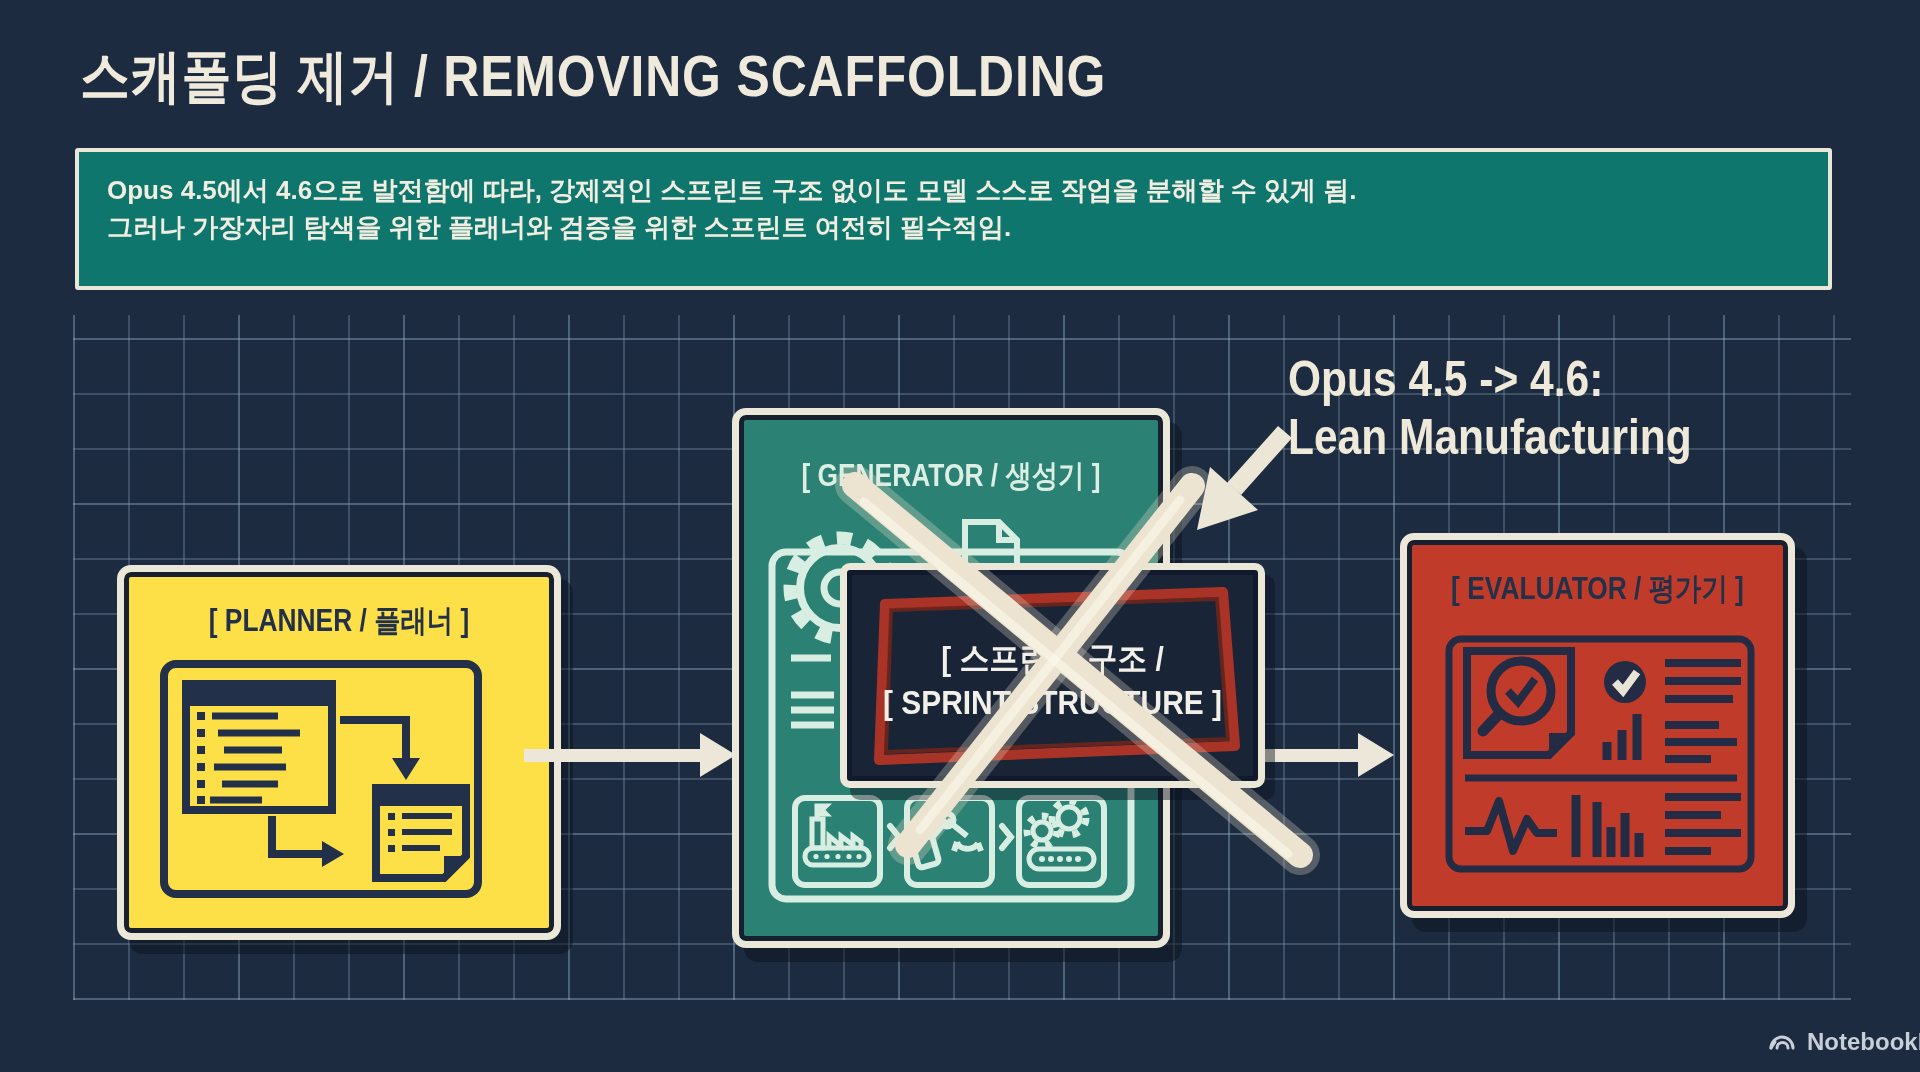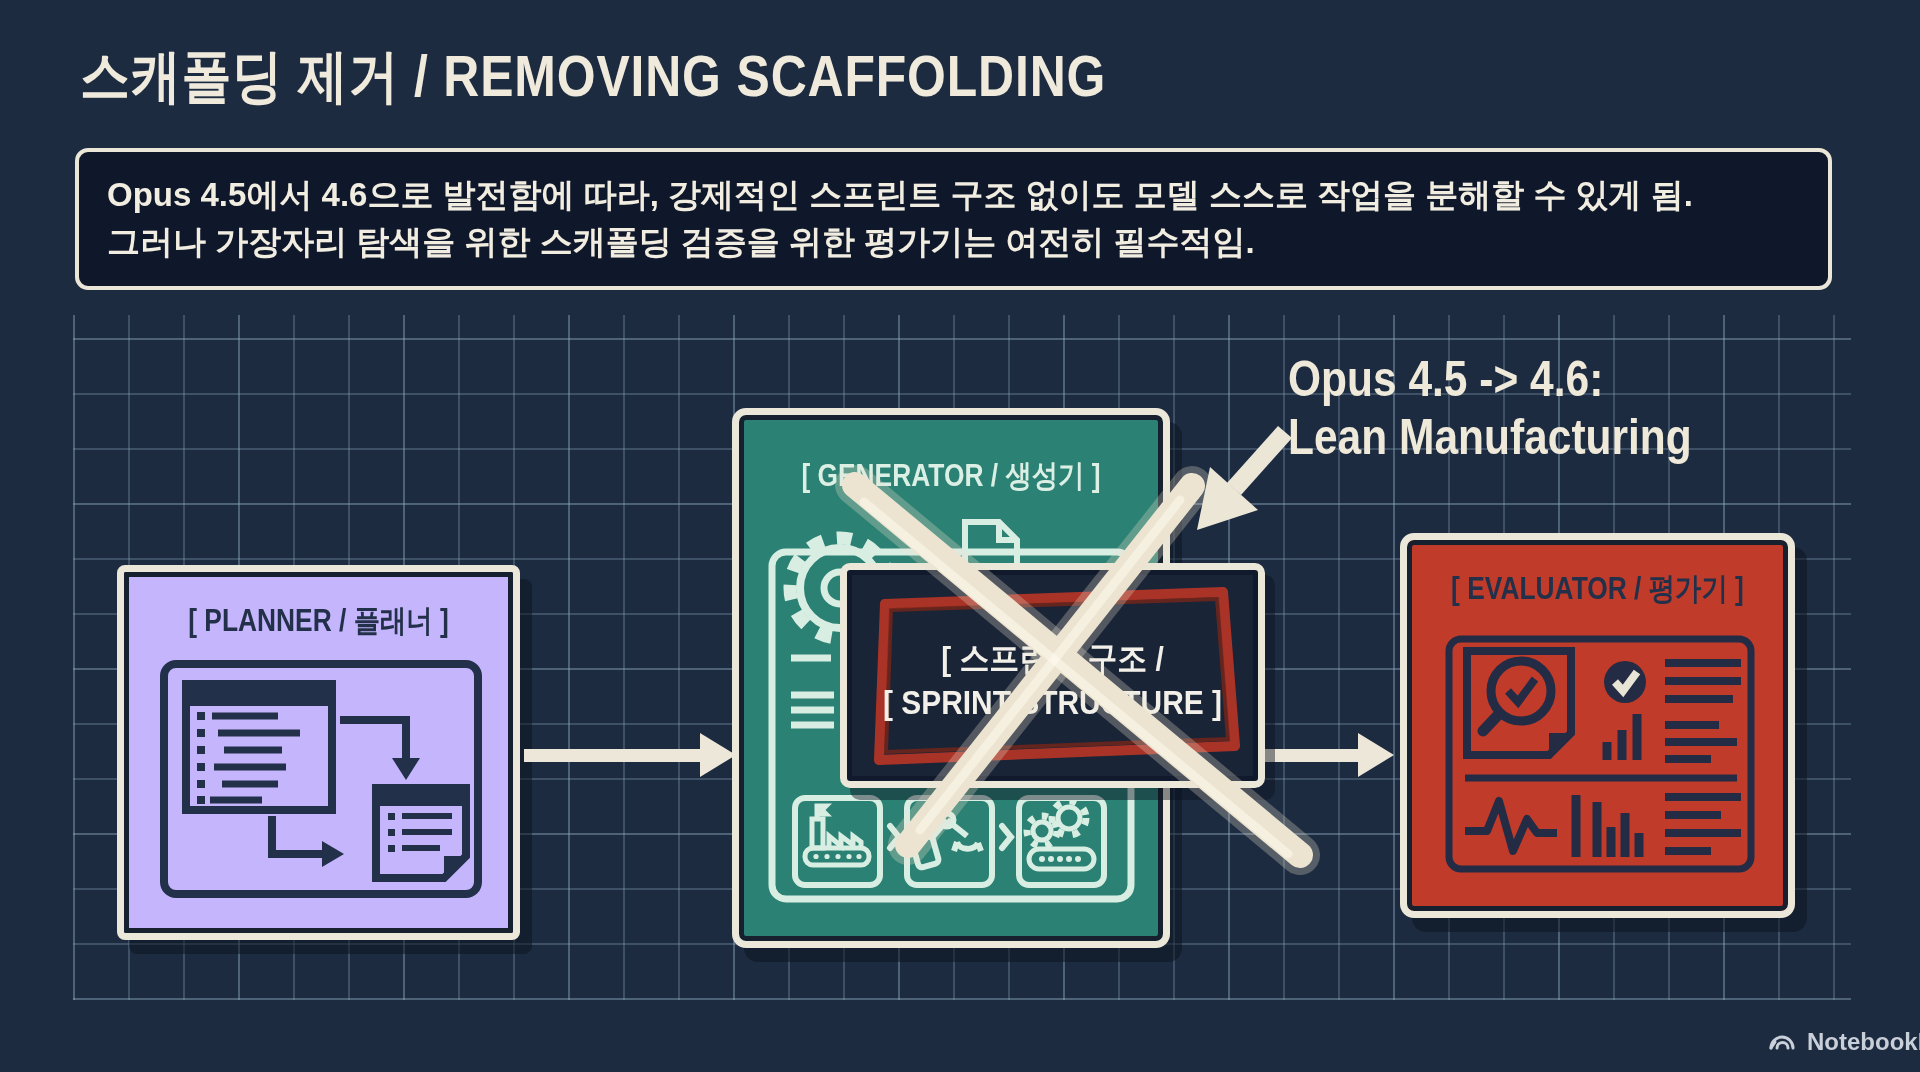--- a/index.html
+++ b/index.html
@@ -4,38 +4,38 @@
 <style>
   html,body{margin:0;padding:0;background:#141e2e;}
   .stage{position:relative;width:1920px;height:1072px;background:#1d2b40;overflow:hidden;
          font-family:Liberation Sans, sans-serif;}
   *{box-sizing:border-box;}
 
   
   .title{position:absolute;left:80px;top:38px;font-size:58px;font-weight:700;color:#efeadb;
          white-space:nowrap;transform:scaleX(.86);transform-origin:left center;letter-spacing:1px;}
   .summary-box{position:absolute;left:75px;top:148px;width:1757px;height:142px;
-         border:4px solid #eae6d8;border-radius:13px;background:#0f172a;
-         padding:20px 28px;color:#f1ede1;font-size:33px;font-weight:700;line-height:1.42;}
+         border:4px solid #eae6d8;border-radius:3px;background:#0f766e;
+         padding:20px 28px;color:#f1ede1;font-size:26px;font-weight:700;line-height:1.42;}
   .summary-box .line{white-space:nowrap;}
 
   
   .grid-panel{position:absolute;left:73px;top:315px;width:1778px;height:685px;
     background-image:
       repeating-linear-gradient(0deg, rgba(137,167,188,.30) 0 2px, transparent 2px 55px),
       repeating-linear-gradient(90deg, rgba(137,167,188,.30) 0 2px, transparent 2px 55px),
       repeating-linear-gradient(0deg, rgba(176,205,224,.16) 0 2px, transparent 2px 165px),
       repeating-linear-gradient(90deg, rgba(176,205,224,.16) 0 2px, transparent 2px 165px);}
 
   
   .flowbox{position:absolute;border:7px solid #ebe7d9;border-radius:14px;
            box-shadow:inset 0 0 0 5px #16202f, 12px 14px 0 rgba(10,17,30,.5);}
   .box-label{position:absolute;left:0;right:0;text-align:center;font-weight:700;white-space:nowrap;
              transform:scaleX(.85);}
-  .planner{left:117px;top:565px;width:403px;height:375px;background:#c4b5fd;border-radius:8px;}
+  .planner{left:117px;top:565px;width:444px;height:375px;background:#fde047;}
   .planner .box-label{top:28px;font-size:31px;color:#22304a;}
   .generator{left:732px;top:408px;width:438px;height:540px;background:#2b8173;}
   .generator .box-label{top:40px;font-size:31px;color:#dcefe5;}
   .evaluator{left:1400px;top:533px;width:395px;height:385px;background:#c03b2a;}
   .evaluator .box-label{top:28px;font-size:31px;color:#22304a;}
 
   .icon-svg{position:absolute;overflow:visible;}
 
   
   .sprintbox{left:840px;top:563px;width:425px;height:225px;background:#192437;border-radius:10px;
@@ -61,21 +61,21 @@
 </style>
 </head>
 <body>
 
 <div class="stage">
 
   <div class="title">스캐폴딩 제거 / REMOVING SCAFFOLDING</div>
 
   <div class="summary-box">
     <div class="line">Opus 4.5에서 4.6으로 발전함에 따라, 강제적인 스프린트 구조 없이도 모델 스스로 작업을 분해할 수 있게 됨.</div>
-    <div class="line">그러나 가장자리 탐색을 위한 스캐폴딩 검증을 위한 평가기는 여전히 필수적임.</div>
+    <div class="line">그러나 가장자리 탐색을 위한 플래너와 검증을 위한 스프린트 여전히 필수적임.</div>
   </div>
 
   <div class="grid-panel"></div>
 
   <div class="flowbox planner">
     <div class="box-label">[ PLANNER / 플래너 ]</div>
     <svg class="icon-svg" style="left:36px;top:88px" width="322" height="238" viewBox="0 0 322 238">
       <g fill="none" stroke="#22304a" stroke-width="8">
         <rect x="4" y="4" width="314" height="230" rx="12"></rect>
         <g>

